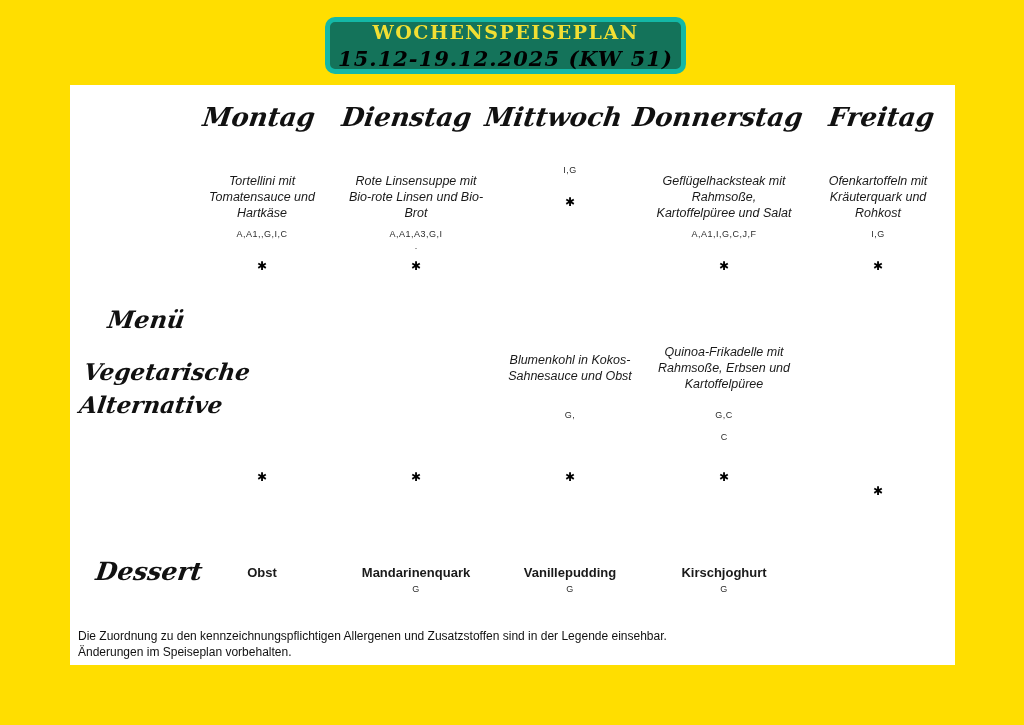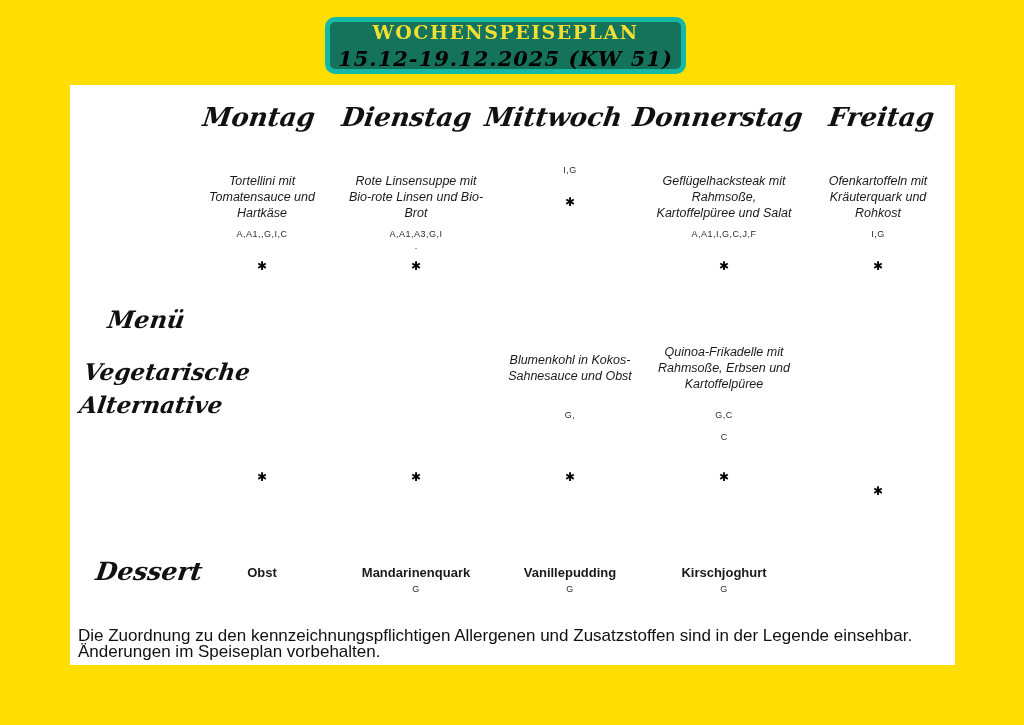--- a/index.html
+++ b/index.html
@@ -86,21 +86,21 @@
   }
   .row-veg .star{margin-top:26px;}
   .row-veg .star.star-low{margin-top:40px;}
 
   .dessert-name{font-size:13px;color:#1a1a1a;height:18px;display:flex;align-items:center;justify-content:center;font-weight:bold;}
   .dessert-allerg{font-size:9px;letter-spacing:.5px;color:#2b2b2b;height:12px;margin-top:3px;}
 
   
   .footer{
     position:absolute;left:8px;top:543px;width:860px;
-    font-size:17px;line-height:16px;color:#111;text-align:left;
+    font-size:12px;line-height:16px;color:#111;text-align:left;
   }
 </style>
 </head>
 <body>
 
 <div class="page">
 
   <div class="banner">
     <div class="t1">WOCHENSPEISEPLAN</div>
     <div class="t2">15.12-19.12.2025 (KW 51)</div>

